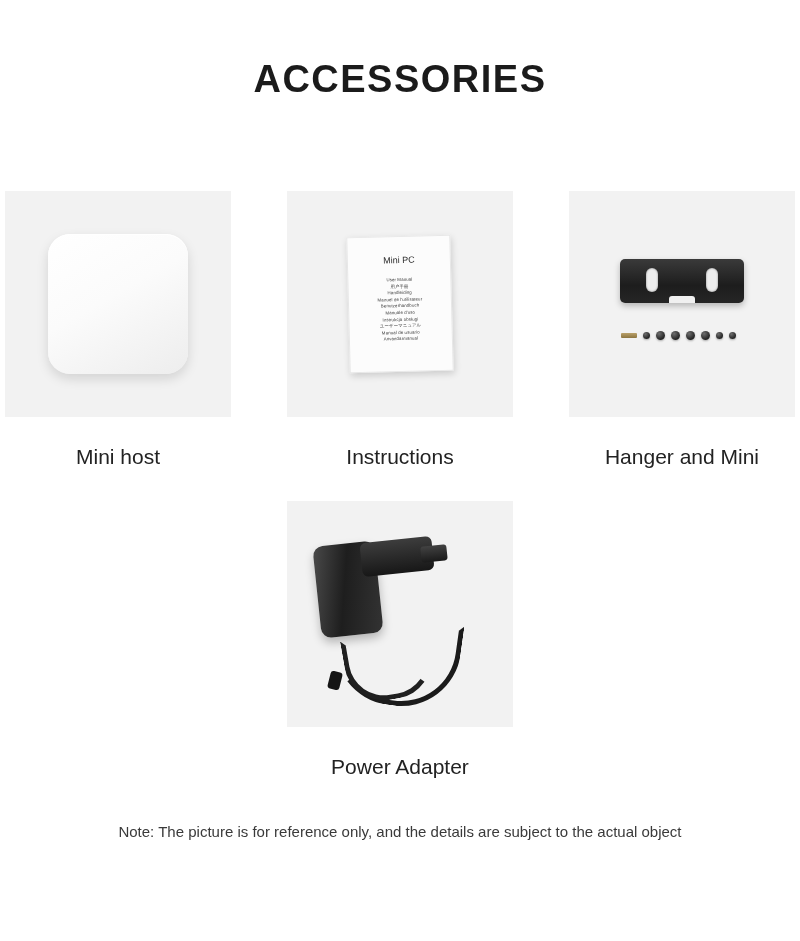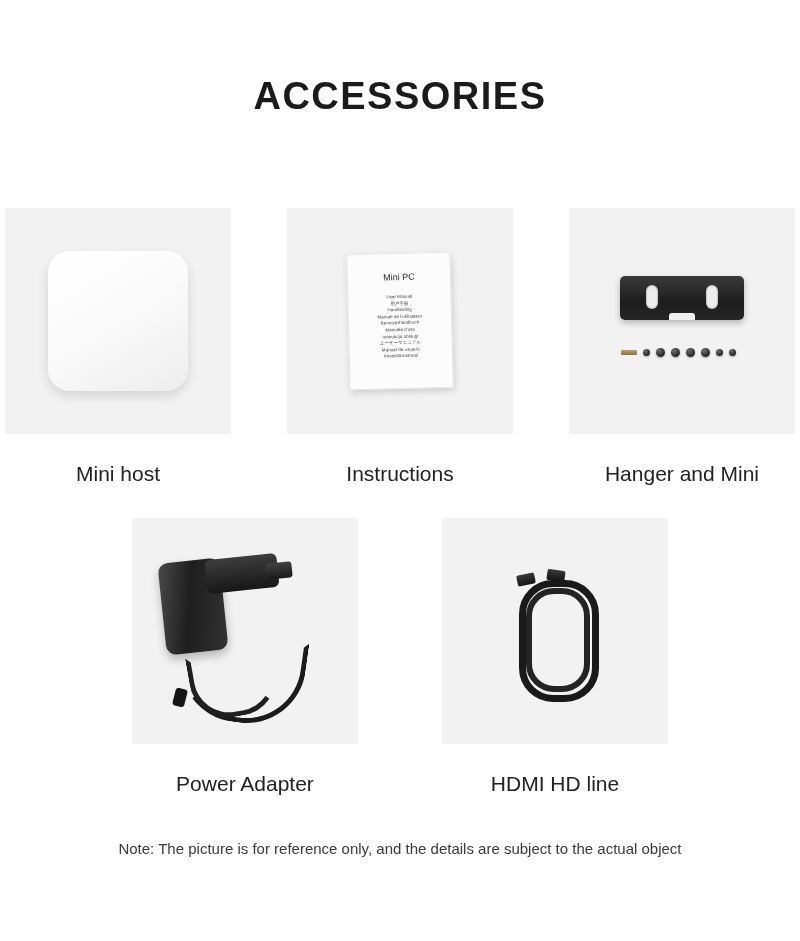--- a/index.html
+++ b/index.html
@@ -19,21 +19,21 @@
   .page {
     width: 800px;
     height: 941px;
     box-sizing: border-box;
     display: flex;
     flex-direction: column;
     align-items: center;
   }
 
   .page-title {
-    margin-top: 75px;
+    margin-top: 58px;
     font-size: 38px;
     font-weight: bold;
     letter-spacing: 1.5px;
     color: #1b1b1b;
     text-align: left;
   }
 
   .row {
     display: flex;
     justify-content: center;
@@ -383,29 +383,18 @@
           <div class="adapter-prongs"></div>
           <div class="adapter-tip"></div>
           <div class="adapter-cable"></div>
           <div class="adapter-cable2"></div>
           <div class="adapter-plugtip"></div>
         </div>
       </div>
       <div class="caption">Power Adapter</div>
     </div>
 
-    <div class="item">
-      <div class="tile">
-        <div class="hdmi-wrap">
-          <div class="hdmi-coil"></div>
-          <div class="hdmi-coil2"></div>
-          <div class="hdmi-plug p1"></div>
-          <div class="hdmi-plug p2"></div>
-        </div>
-      </div>
-      <div class="caption">HDMI HD line</div>
-    </div>
 
   </div>
 
   <div class="note">Note: The picture is for reference only, and the details are subject to the actual object</div>
 
 </div>
 
 </body></html>

